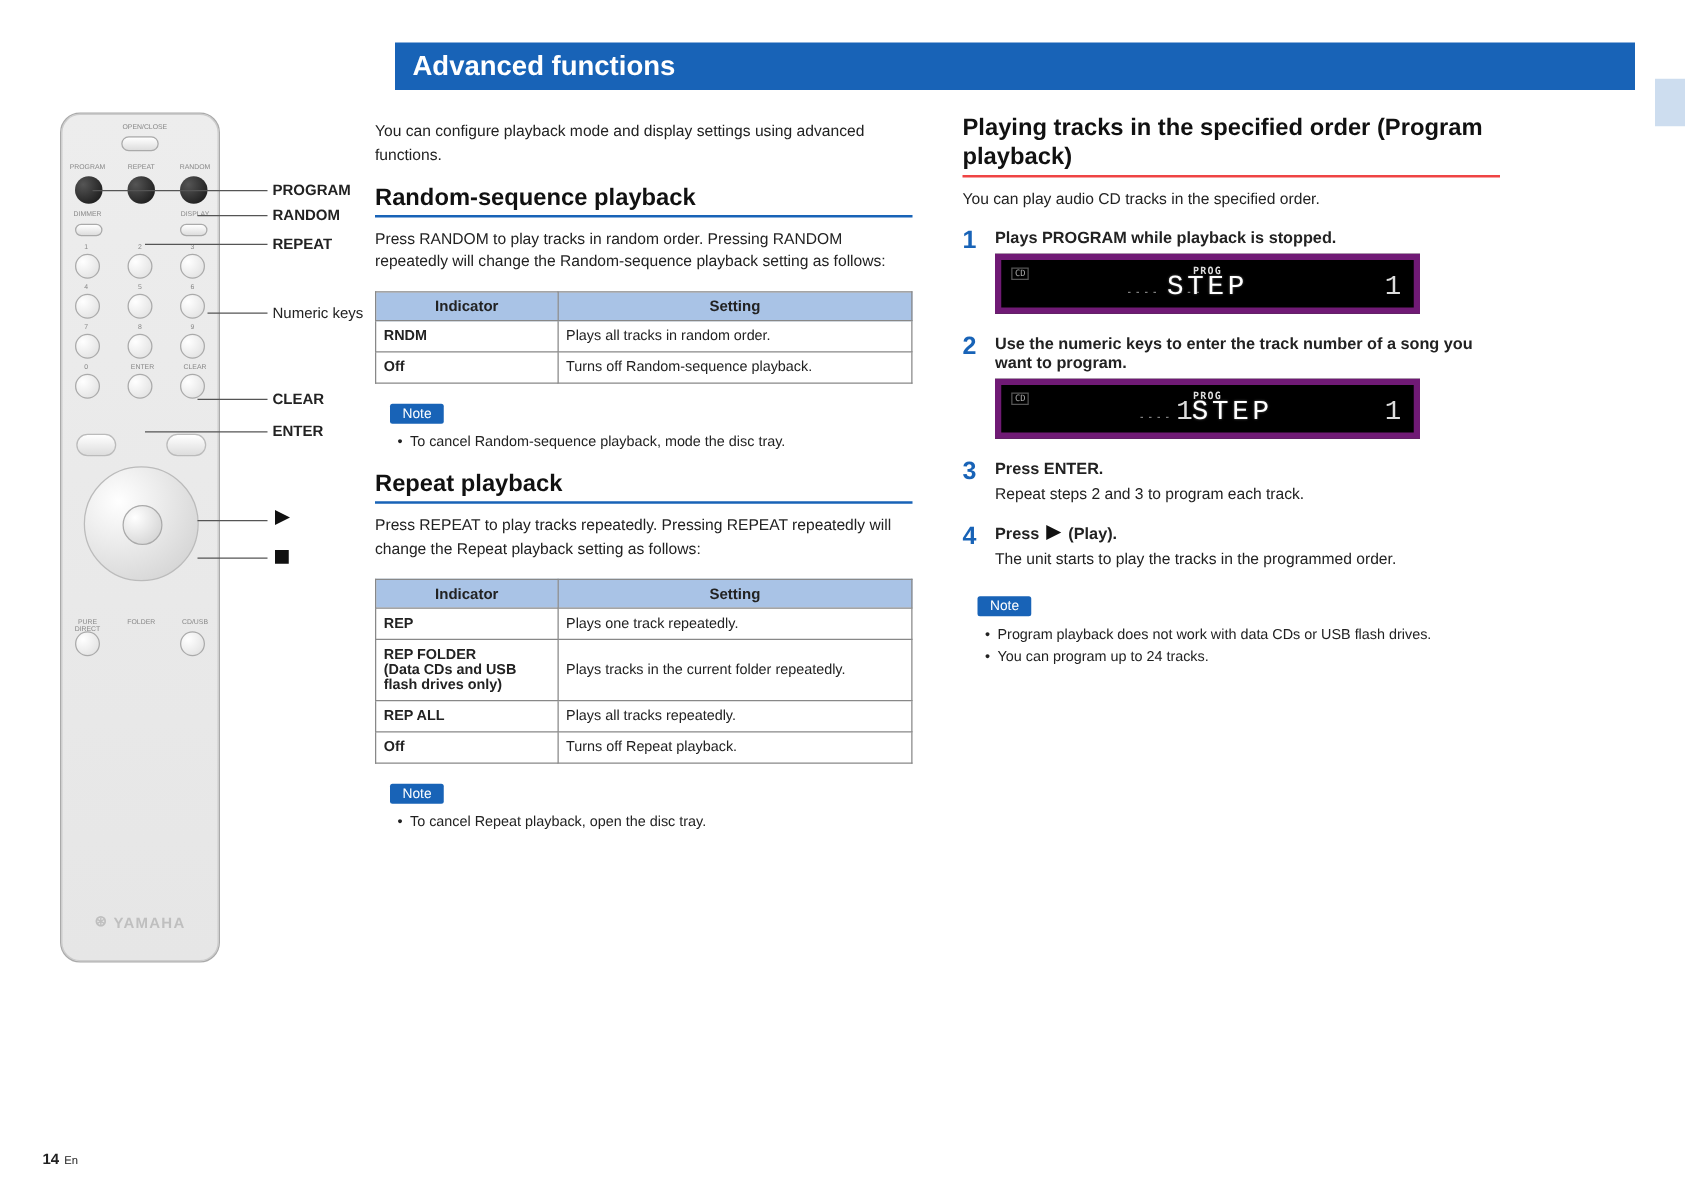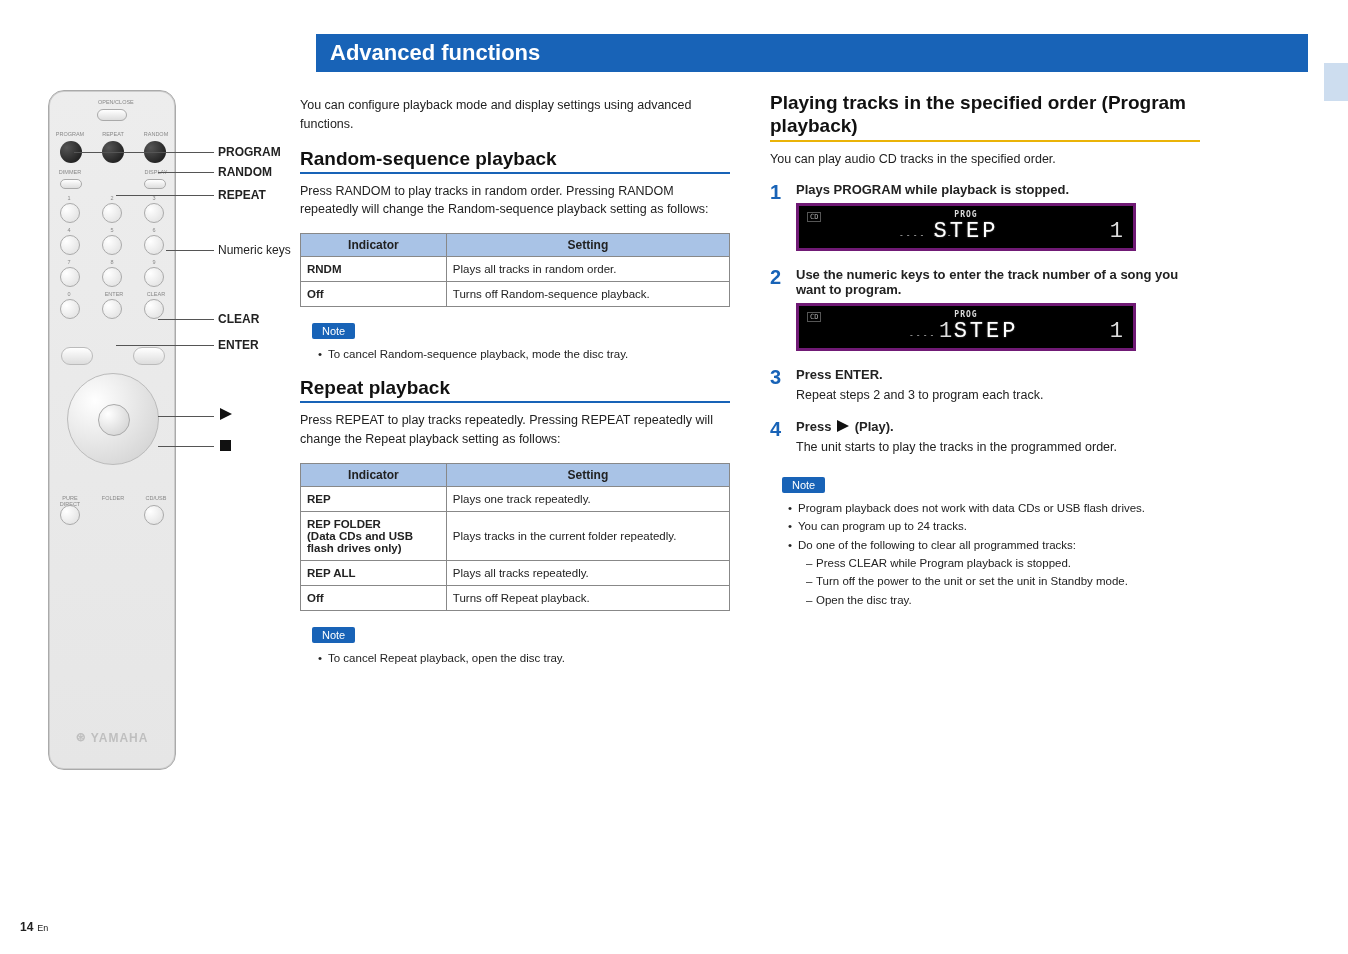--- a/index.html
+++ b/index.html
@@ -117,21 +117,21 @@
     font-weight: bold;
     color: #111;
     border-bottom: 2px solid #1863b7;
     padding-bottom: 2px;
     margin: 14px 0 8px 0;
   }
   h2.sub-prog {
     font-size: 19px;
     font-weight: bold;
     color: #111;
-    border-bottom: 2px solid #eab308;
+    border-bottom: 2px solid #ef4444;
     padding-bottom: 2px;
     margin: 4px 0 8px 0;
     line-height: 1.2;
   }
   table.setting {
     border-collapse: collapse;
     width: 100%;
     margin: 8px 0 10px 0;
   }
   table.setting th {
@@ -193,21 +193,21 @@
     line-height: 1;
     width: 16px;
     flex-shrink: 0;
   }
   .step-body { flex: 1; }
   .step-title { font-weight: bold; font-size: 13px; margin-bottom: 4px; }
   .step-text { font-size: 12.5px; line-height: 1.5; margin: 4px 0; }
   
   .display {
     background: #000;
-    border: 3px solid #701a75;
+    border: 5px solid #701a75;
     width: 340px;
     height: 48px;
     margin: 6px 0 6px 0;
     position: relative;
     color: #ddd;
     font-family: monospace;
   }
   .disp-cd {
     position: absolute;
     top: 6px; left: 8px;
@@ -270,21 +270,21 @@
     display:inline-block;
     width:11px;height:11px;
     background:#111;
     vertical-align:-1px;
     margin:0 2px;
   }
   
   .page-num {
     position: absolute;
     bottom: 20px;
-    left: 20px;
+    left: 34px;
     font-size: 12px;
     font-weight: bold;
   }
   .page-num .en { font-size: 9px; font-weight: normal; margin-left: 4px; }
   
   .right-accent {
     position: absolute;
     right: 0;
     top: 63px;
     width: 24px;
@@ -500,28 +500,20 @@
               <span>Press </span><span class="play-tri"></span><span> (Play).</span>
             </div>
             <div class="step-text">The unit starts to play the tracks in the programmed order.</div>
           </div>
         </div>
 
         <div class="note-tag">Note</div>
         <ul class="note-list">
           <li>Program playback does not work with data CDs or USB flash drives.</li>
           <li>You can program up to 24 tracks.</li>
-          <li>
-            <span>Do one of the following to clear all programmed tracks:</span>
-            <ul class="note-sub">
-              <li>Press CLEAR while Program playback is stopped.</li>
-              <li>Turn off the power to the unit or set the unit in Standby mode.</li>
-              <li>Open the disc tray.</li>
-            </ul>
-          </li>
         </ul>
       </div>
 
     </div>
   </div>
 </div>
 
 <div class="page-num">
   <span>14</span><span class="en">En</span>
 </div>

